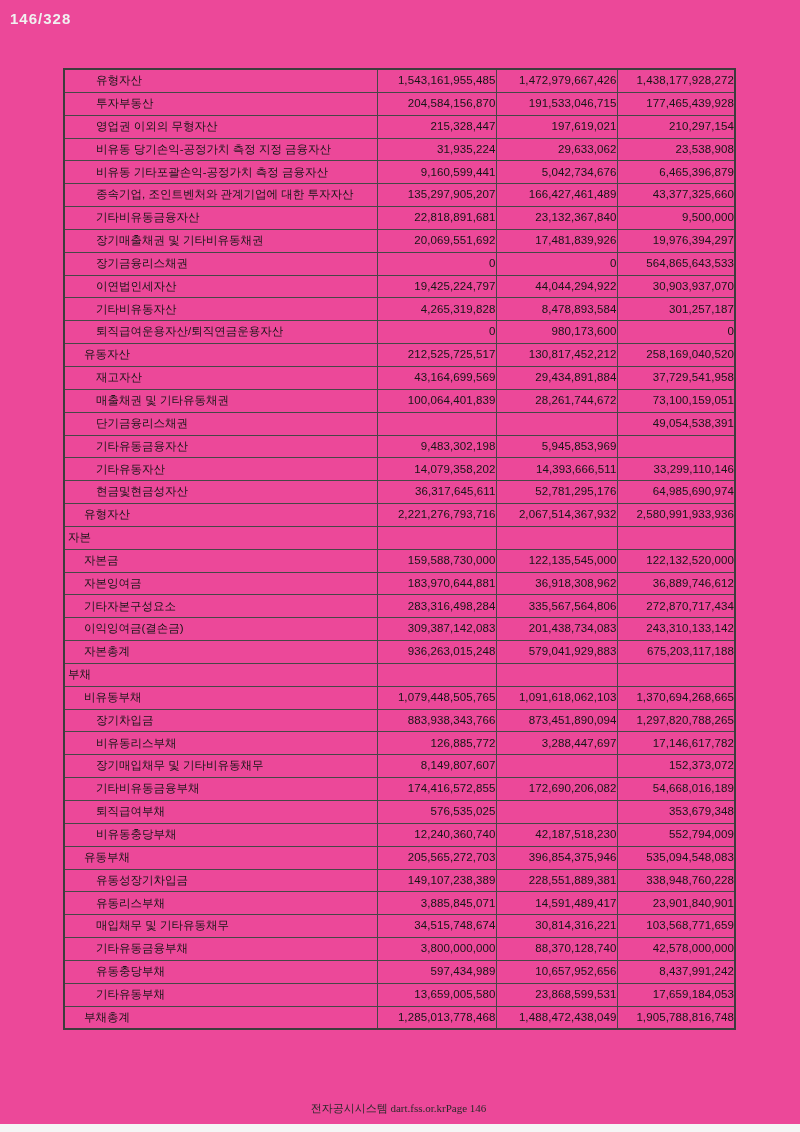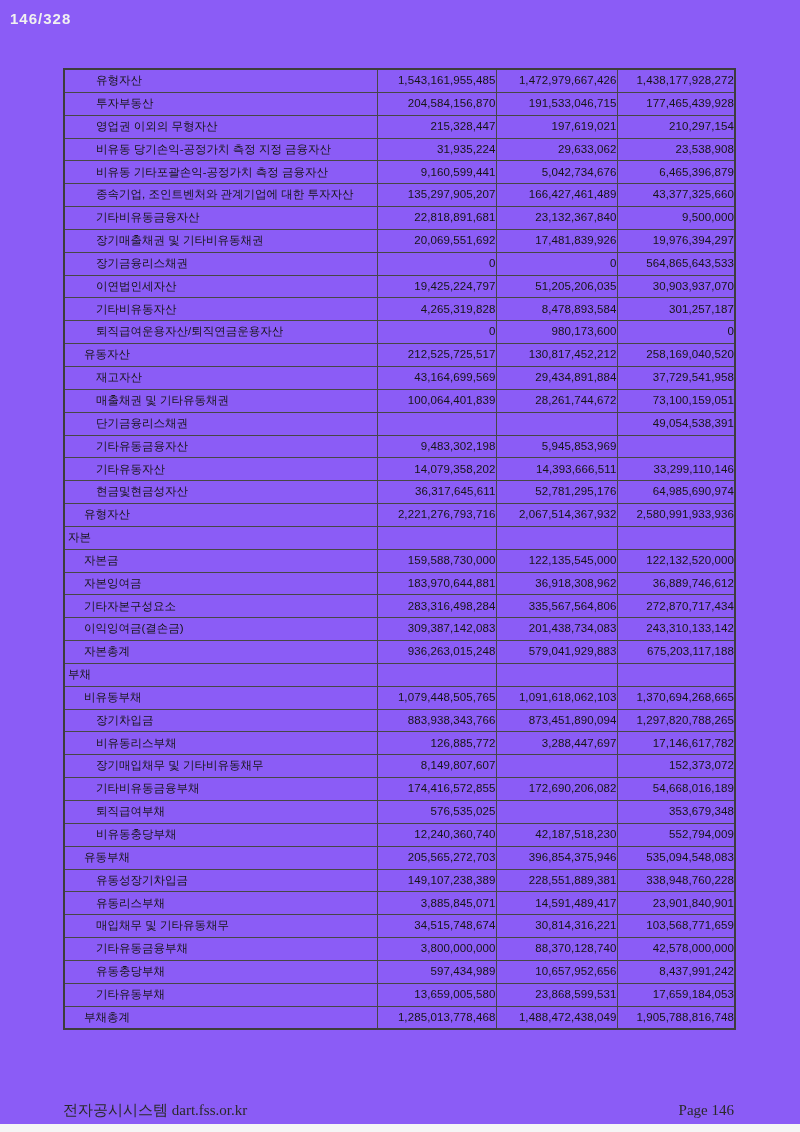--- a/index.html
+++ b/index.html
@@ -4,21 +4,21 @@
 <style>
   html, body {
     margin: 0;
     padding: 0;
     background: #ffffff;
   }
   .page {
     position: relative;
     width: 800px;
     height: 1132px;
-    background: #8b5cf6;
+    background: #ec4899;
     overflow: hidden;
     font-family: "Liberation Sans", sans-serif;
   }
   .overlay-counter {
     position: absolute;
     left: 10px;
     top: 10px;
     font-size: 15px;
     font-weight: bold;
     letter-spacing: 1px;
@@ -52,24 +52,24 @@
     text-align: right;
     padding-right: 5px;
     letter-spacing: 0.1px;
   }
   .footer {
     position: absolute;
     left: 63px;
     top: 1101px;
     width: 671px;
     display: flex;
-    justify-content: space-between;
+    justify-content: center;
     align-items: baseline;
     font-family: "Liberation Serif", serif;
-    font-size: 15px;
+    font-size: 11px;
     color: #2a2a2a;
   }
   .bottom-strip {
     position: absolute;
     left: 0;
     bottom: 0;
     width: 800px;
     height: 8px;
     background: #f5f5f5;
   }
@@ -139,21 +139,21 @@
         </tr>
         <tr>
           <td class="label ind2">장기금융리스채권</td>
           <td class="num">0</td>
           <td class="num">0</td>
           <td class="num">564,865,643,533</td>
         </tr>
         <tr>
           <td class="label ind2">이연법인세자산</td>
           <td class="num">19,425,224,797</td>
-          <td class="num">51,205,206,035</td>
+          <td class="num">44,044,294,922</td>
           <td class="num">30,903,937,070</td>
         </tr>
         <tr>
           <td class="label ind2">기타비유동자산</td>
           <td class="num">4,265,319,828</td>
           <td class="num">8,478,893,584</td>
           <td class="num">301,257,187</td>
         </tr>
         <tr>
           <td class="label ind2">퇴직급여운용자산/퇴직연금운용자산</td>

